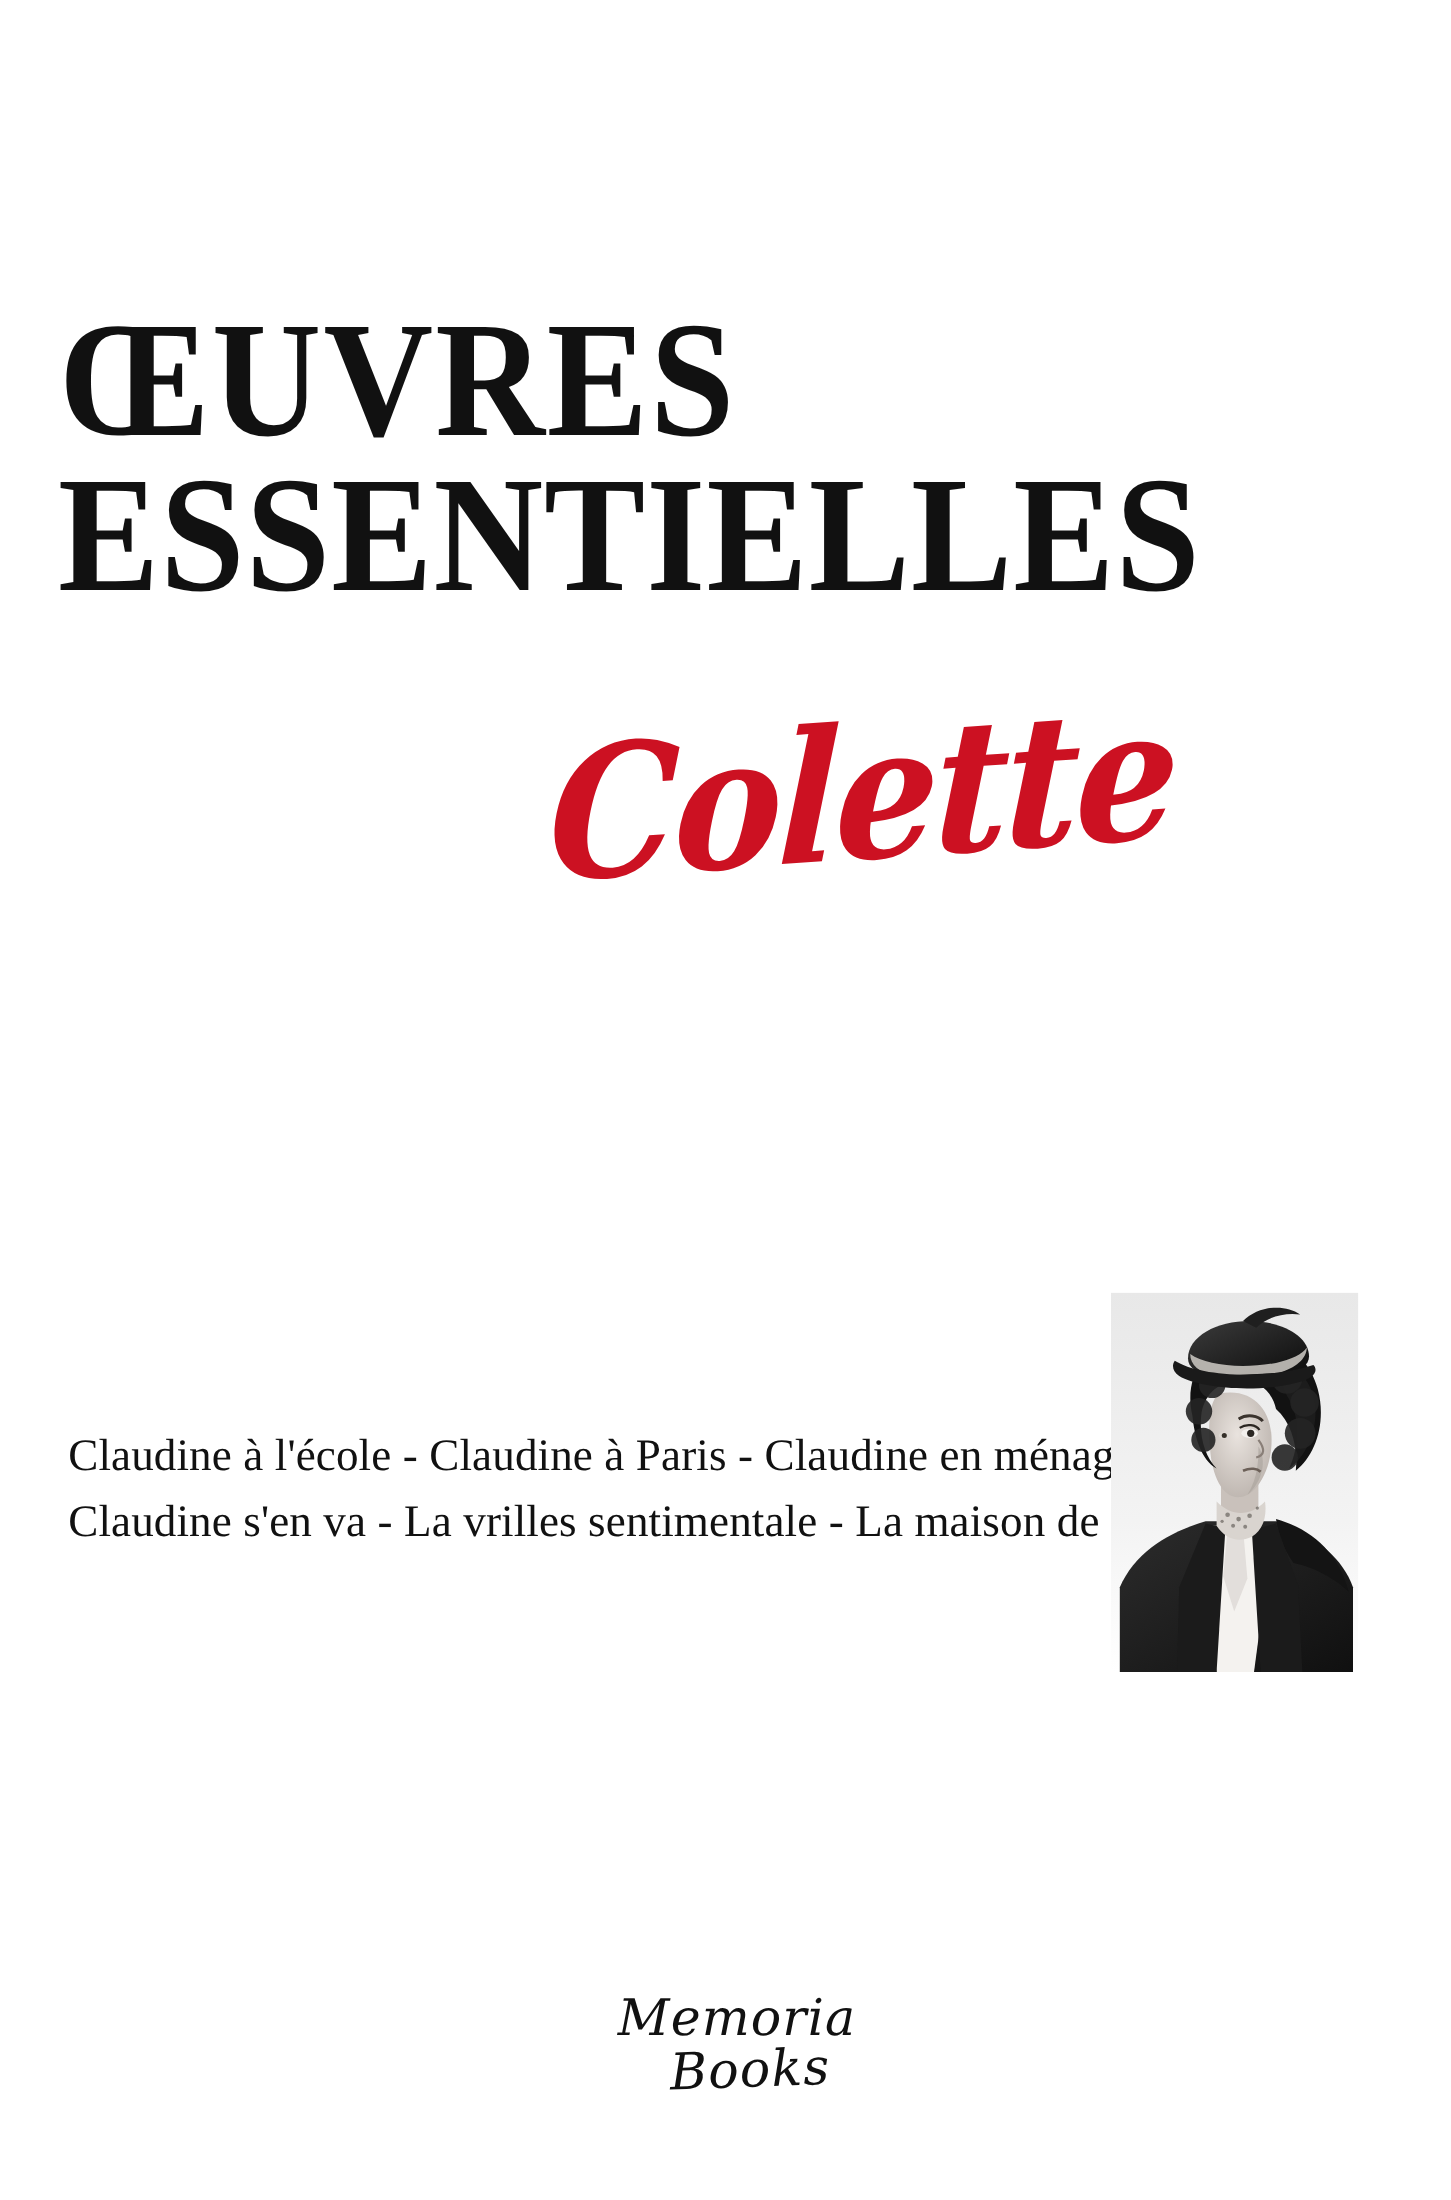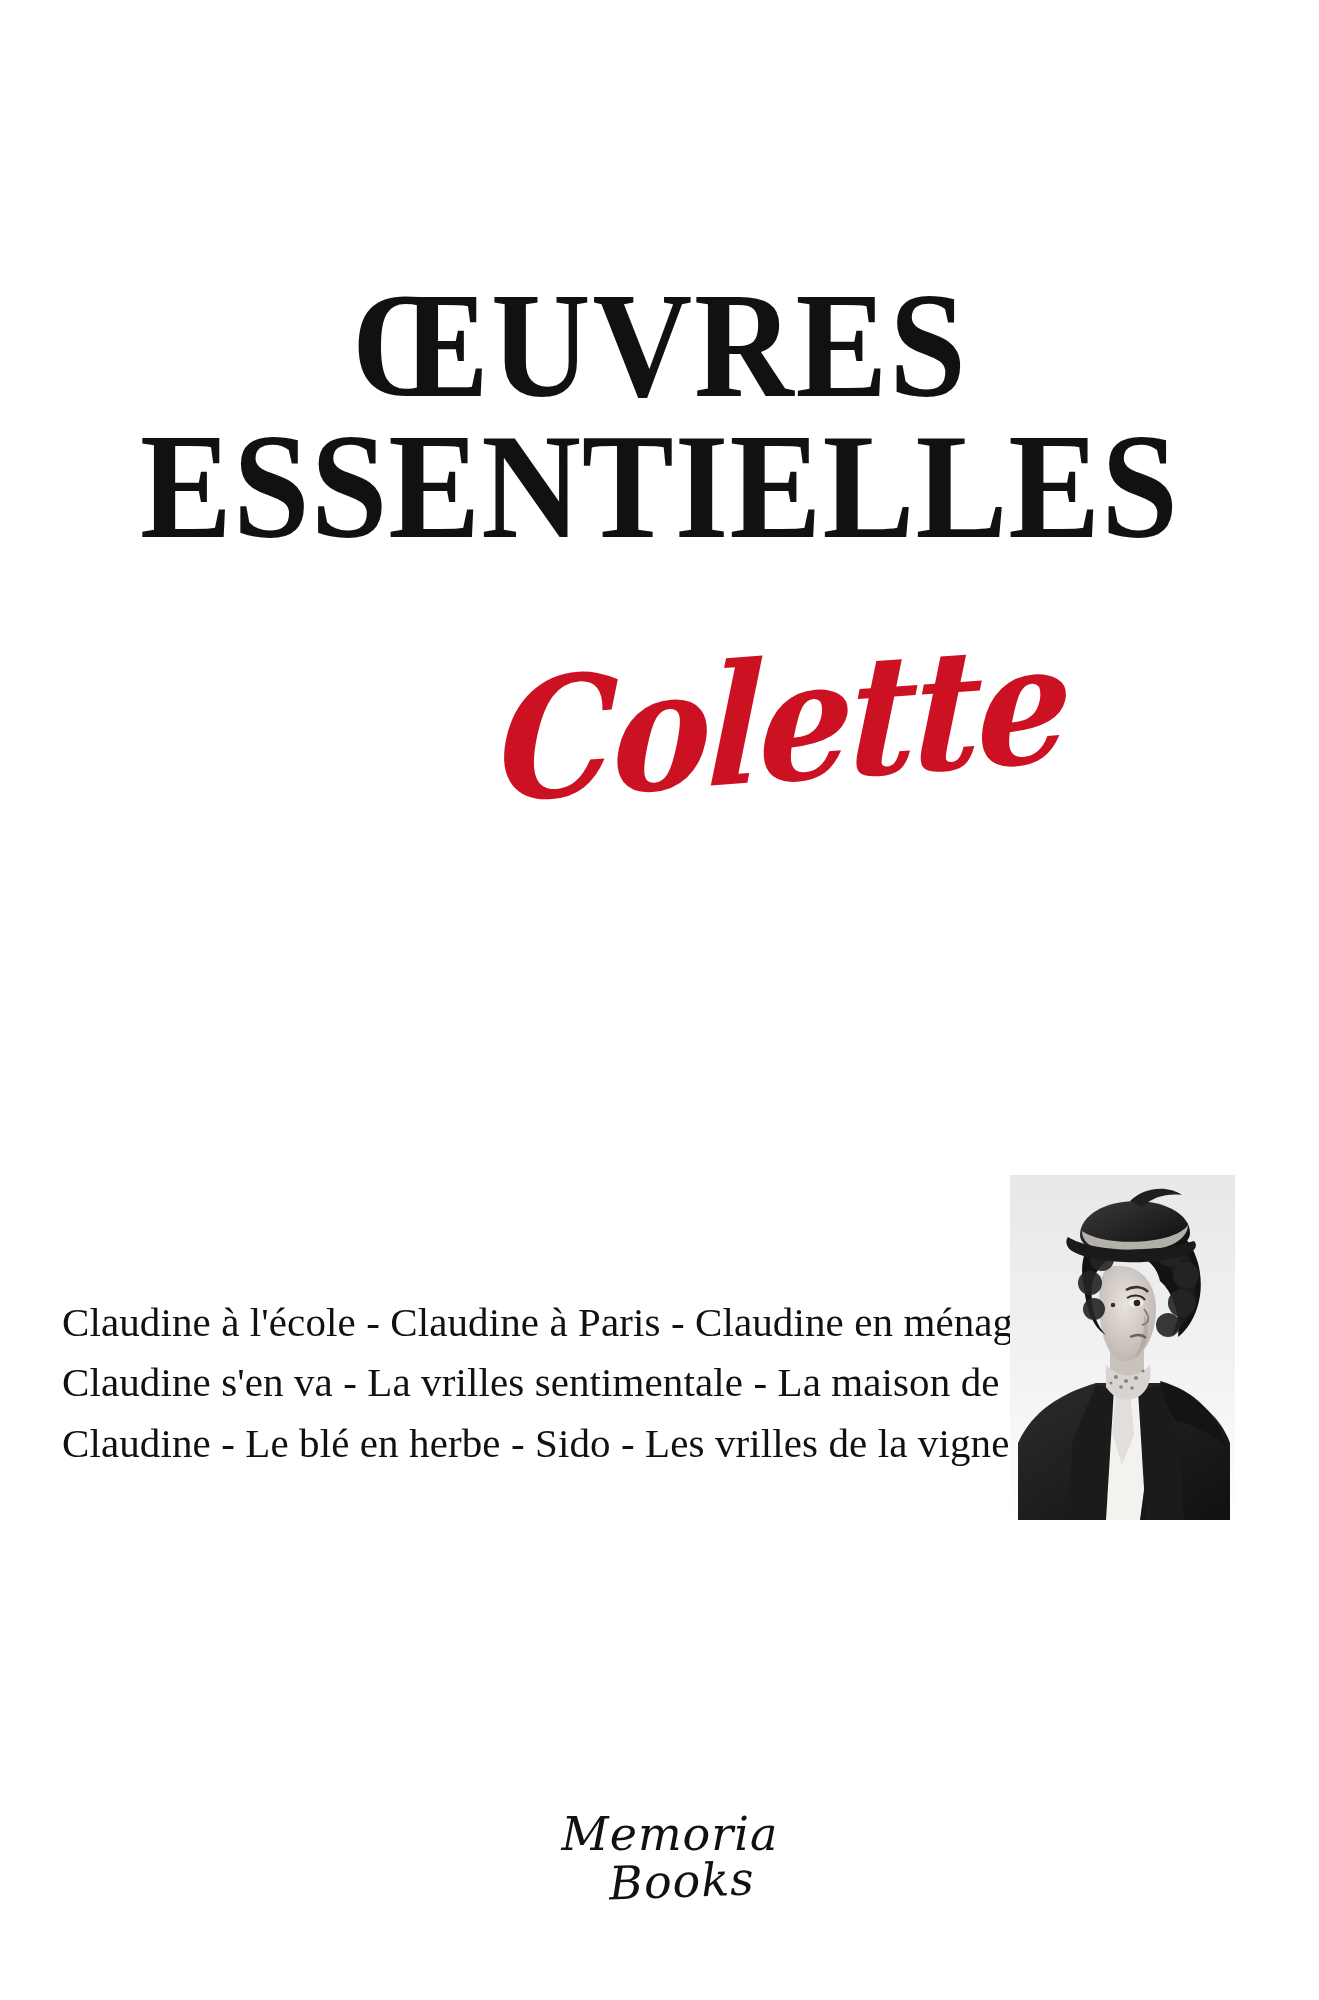--- a/index.html
+++ b/index.html
@@ -21,21 +21,21 @@
     inset: 0;
     background: #ffffff;
   }
 
   
   .title-block {
     position: absolute;
     left: 0;
     right: 0;
     top: 275px;
-    text-align: center;
+    text-align: left;
   }
   .title-line1 {
     font-family: "Liberation Serif", serif;
     font-weight: bold;
     font-size: 150px;
     line-height: 0.94;
     letter-spacing: 2px;
     color: #111111;
     margin: 0;
     transform: scaleX(0.92);
@@ -137,21 +137,20 @@
     <div class="title-line2">ESSENTIELLES</div>
   </div>
 
   <div class="author">
     <span class="author-name">Colette</span>
   </div>
 
   <div class="works">
     <div class="works-line">Claudine à l'école - Claudine à Paris - Claudine en ménage</div>
     <div class="works-line">Claudine s'en va - La vrilles sentimentale - La maison de</div>
-    <div class="works-line">Claudine - Le blé en herbe - Sido - Les vrilles de la vigne</div>
   </div>
 
   <div class="portrait">
     <svg width="225" height="345" viewBox="0 0 225 345" xmlns="http://www.w3.org/2000/svg" aria-hidden="true">
       <defs>
         <linearGradient id="bgGrad" x1="0" y1="0" x2="0" y2="1">
           <stop offset="0%" stop-color="#e8e8e8"></stop>
           <stop offset="60%" stop-color="#f3f3f3"></stop>
           <stop offset="100%" stop-color="#ffffff"></stop>
         </linearGradient>

